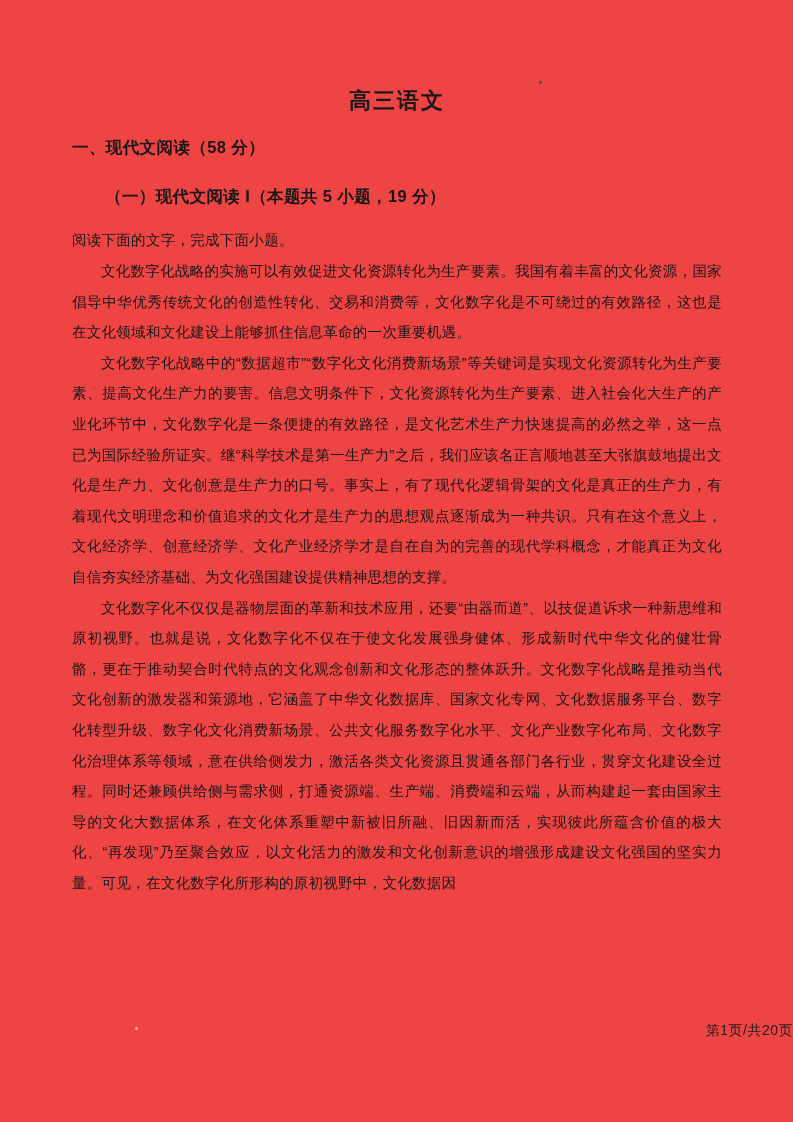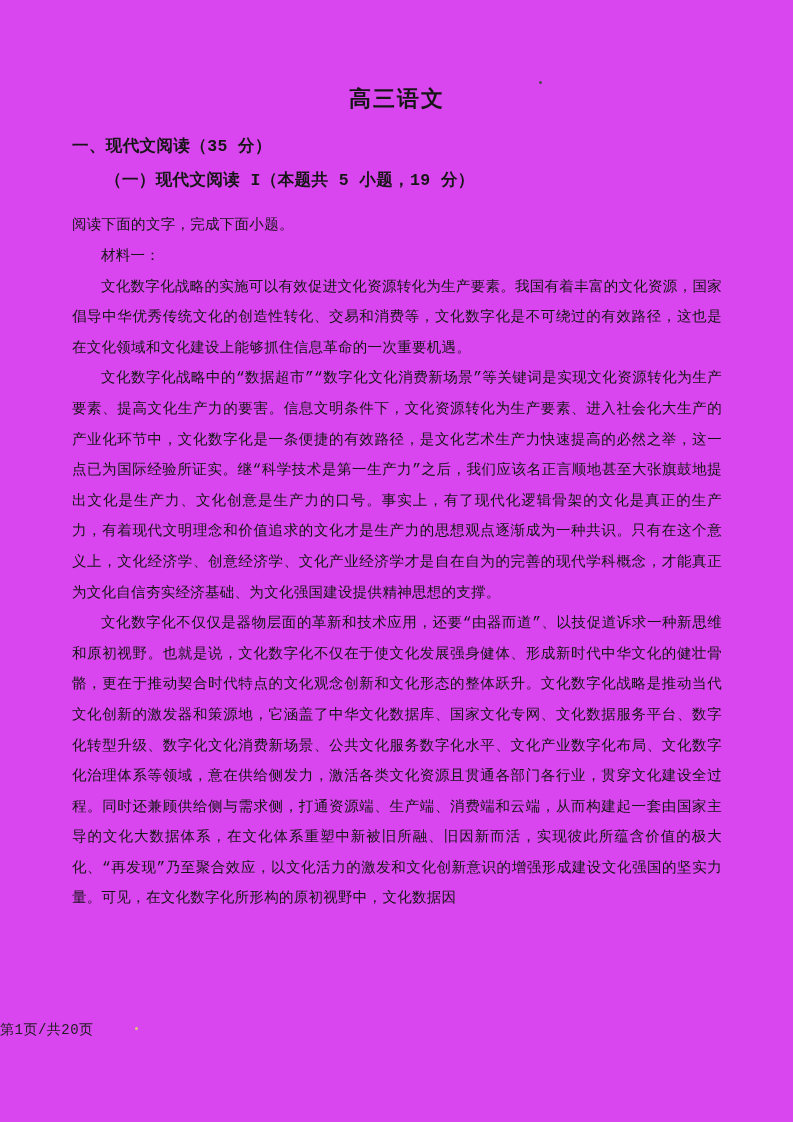--- a/index.html
+++ b/index.html
@@ -1,42 +1,42 @@
 <!DOCTYPE html>
 <html><head>
 <meta charset="utf-8">
 <style>
   html, body { margin: 0; padding: 0; background: #ffffff; }
   .page {
     position: relative;
     width: 793px;
     height: 1122px;
-    background: #d946ef;
+    background: #ef4444;
     overflow: hidden;
-    font-family: Liberation Mono, monospace;
+    font-family: Liberation Sans, sans-serif;
     color: #161616;
   }
   .content { padding: 0 71px 0 72px; }
   .doc-title {
     margin-top: 86px;
     text-align: center;
     font-size: 22px;
     font-weight: bold;
     line-height: 30px;
     letter-spacing: 2px;
   }
   .sec-heading {
     margin-top: 19px;
     font-size: 16.5px;
     font-weight: bold;
     line-height: 24px;
     letter-spacing: 0.4px;
   }
   .subsec-heading {
-    margin-top: 10px;
+    margin-top: 25px;
     font-size: 16.5px;
     font-weight: bold;
     line-height: 24px;
     text-indent: 2em;
     letter-spacing: 0.4px;
   }
   .instruction {
     margin-top: 21px;
     font-size: 14.5px;
     line-height: 23px;
@@ -50,21 +50,21 @@
     letter-spacing: 0.28px;
     text-align: justify;
     text-justify: inter-ideograph;
     text-indent: 2em;
   }
   .footer {
     position: absolute;
     top: 1019px;
     left: 0;
     width: 100%;
-    text-align: left;
+    text-align: right;
     font-size: 14px;
     line-height: 22px;
     color: #1d1d1d;
     letter-spacing: 0.5px;
   }
   .dot-dark {
     position: absolute;
     left: 539px;
     top: 81px;
     width: 3px;
@@ -86,28 +86,27 @@
 <body>
 
 <div class="page">
 
   <span class="dot-dark"></span>
 
   <div class="content">
 
     <div class="doc-title">高三语文</div>
 
-    <div class="sec-heading">一、现代文阅读（35 分）</div>
+    <div class="sec-heading">一、现代文阅读（58 分）</div>
 
     <div class="subsec-heading">（一）现代文阅读 I（本题共 5 小题，19 分）</div>
 
     <div class="instruction">阅读下面的文字，完成下面小题。</div>
 
     <div class="body-text">
-      <p class="para">材料一：</p>
       <p class="para">文化数字化战略的实施可以有效促进文化资源转化为生产要素。我国有着丰富的文化资源，国家倡导中华优秀传统文化的创造性转化、交易和消费等，文化数字化是不可绕过的有效路径，这也是在文化领域和文化建设上能够抓住信息革命的一次重要机遇。</p>
       <p class="para">文化数字化战略中的“数据超市”“数字化文化消费新场景”等关键词是实现文化资源转化为生产要素、提高文化生产力的要害。信息文明条件下，文化资源转化为生产要素、进入社会化大生产的产业化环节中，文化数字化是一条便捷的有效路径，是文化艺术生产力快速提高的必然之举，这一点已为国际经验所证实。继“科学技术是第一生产力”之后，我们应该名正言顺地甚至大张旗鼓地提出文化是生产力、文化创意是生产力的口号。事实上，有了现代化逻辑骨架的文化是真正的生产力，有着现代文明理念和价值追求的文化才是生产力的思想观点逐渐成为一种共识。只有在这个意义上，文化经济学、创意经济学、文化产业经济学才是自在自为的完善的现代学科概念，才能真正为文化自信夯实经济基础、为文化强国建设提供精神思想的支撑。</p>
       <p class="para">文化数字化不仅仅是器物层面的革新和技术应用，还要“由器而道”、以技促道诉求一种新思维和原初视野。也就是说，文化数字化不仅在于使文化发展强身健体、形成新时代中华文化的健壮骨骼，更在于推动契合时代特点的文化观念创新和文化形态的整体跃升。文化数字化战略是推动当代文化创新的激发器和策源地，它涵盖了中华文化数据库、国家文化专网、文化数据服务平台、数字化转型升级、数字化文化消费新场景、公共文化服务数字化水平、文化产业数字化布局、文化数字化治理体系等领域，意在供给侧发力，激活各类文化资源且贯通各部门各行业，贯穿文化建设全过程。同时还兼顾供给侧与需求侧，打通资源端、生产端、消费端和云端，从而构建起一套由国家主导的文化大数据体系，在文化体系重塑中新被旧所融、旧因新而活，实现彼此所蕴含价值的极大化、“再发现”乃至聚合效应，以文化活力的激发和文化创新意识的增强形成建设文化强国的坚实力量。可见，在文化数字化所形构的原初视野中，文化数据因</p>
     </div>
 
   </div>
 
   <span class="dot-yellow"></span>
 
   <div class="footer">第1页/共20页</div>

